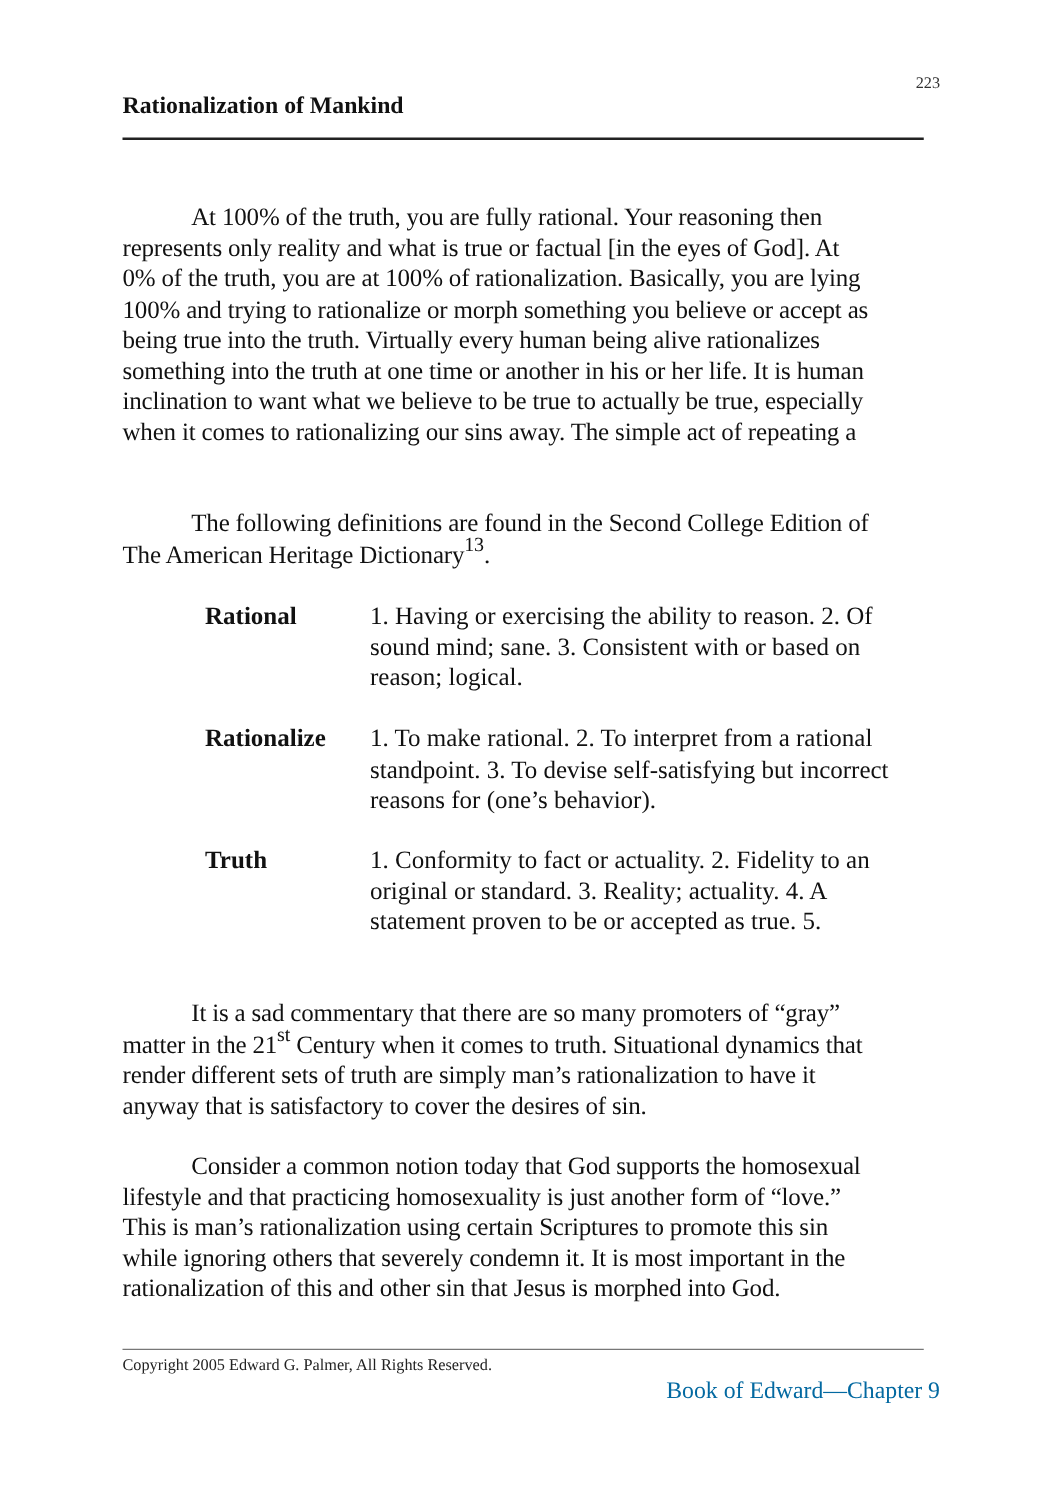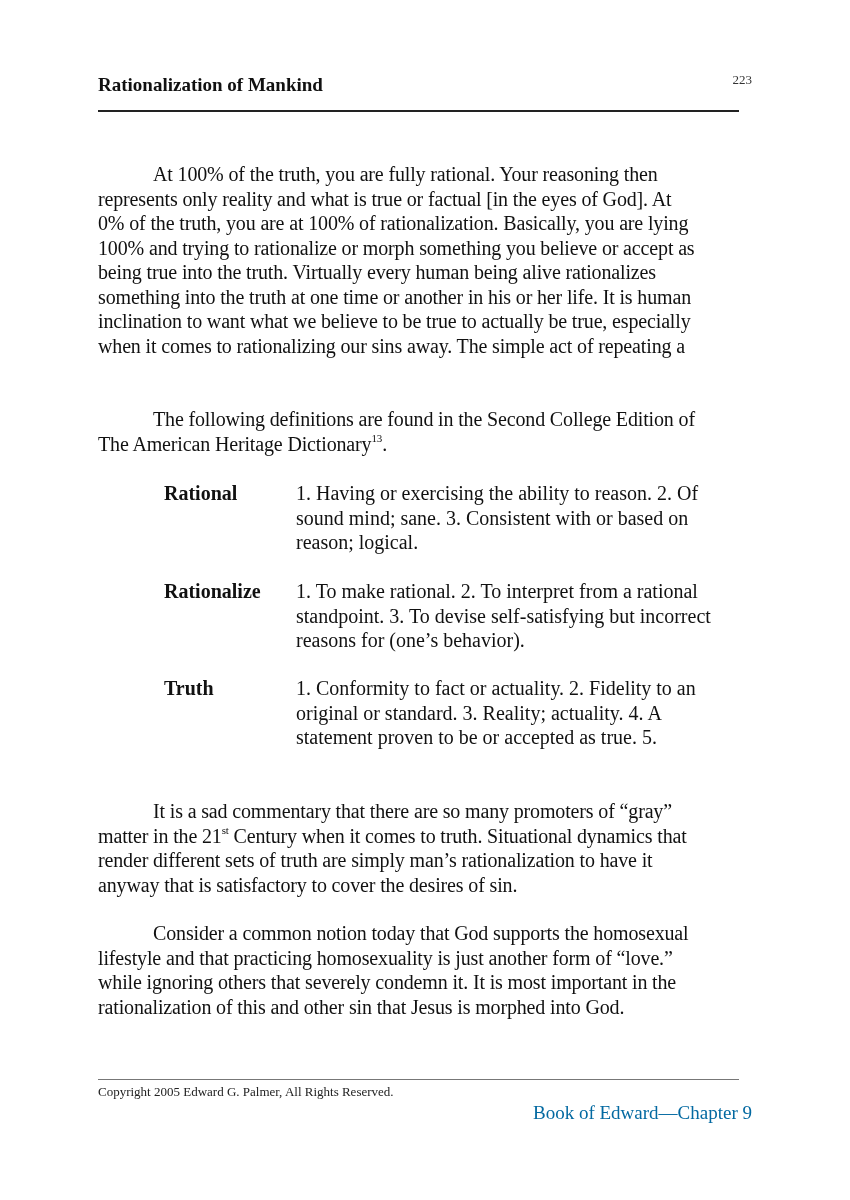--- a/index.html
+++ b/index.html
@@ -1,26 +1,26 @@
 <!DOCTYPE html>
 <html><head>
 <meta charset="utf-8">
 <style>
   html, body { margin:0; padding:0; background:#ffffff; }
   body { width:850px; height:1200px; position:relative; overflow:hidden;
          font-family:"Liberation Serif","DejaVu Serif",serif; color:#111; }
-  .page-number { position:absolute; top:72px; left:700px; width:52px; text-align:right;
+  .page-number { position:absolute; top:58px; left:700px; width:52px; text-align:right;
                  font-size:13px; color:#333; }
   .running-title { position:absolute; top:74px; left:98px; font-size:19px; font-weight:bold; color:#111; }
   .header-rule { position:absolute; top:110px; left:98px; width:641px; height:2px; background:#222; }
   .para { position:absolute; left:98px; width:650px; font-size:20px; line-height:24.5px;
           margin:0; text-indent:55px; letter-spacing:-0.15px; }
   .para .line { display:block; text-indent:0; white-space:nowrap; }
   .para .line.first { padding-left:55px; }
-  sup { font-size:11px; line-height:0; position:relative; top:-1px; vertical-align:super; }
+  sup { font-size:16px; line-height:0; position:relative; top:-1px; vertical-align:super; }
   .def { position:absolute; left:152px; width:600px; font-size:20px; line-height:24.5px; }
   .def .term { position:absolute; left:12px; top:0; font-weight:bold; }
   .def .meaning { position:absolute; left:144px; top:0; width:460px; }
   .def .meaning .line { display:block; white-space:nowrap; }
   .footer-rule { position:absolute; top:1079px; left:98px; width:641px; height:1px; background:#777; }
   .copyright { position:absolute; top:1084px; left:98px; font-size:13px; color:#222; }
   .chapter { position:absolute; top:1102px; right:98px; font-size:19px; font-weight:normal; color:#0369a1;margin-left:44px; }
 </style>
 </head>
 <body>
@@ -75,19 +75,20 @@
 <div class="para" style="top:799px;">
   <span class="line first">It is a sad commentary that there are so many promoters of “gray”</span>
   <span class="line"><span>matter in the 21</span><sup>st</sup><span> Century when it comes to truth.  Situational dynamics that</span></span>
   <span class="line">render different sets of truth are simply man’s rationalization to have it</span>
   <span class="line">anyway that is satisfactory to cover the desires of sin.</span>
 </div>
 
 <div class="para" style="top:921px;">
   <span class="line first">Consider a common notion today that God supports the homosexual</span>
   <span class="line">lifestyle and that practicing homosexuality is just another form of “love.”</span>
+  <span class="line">This is man’s rationalization using certain Scriptures to promote this sin</span>
   <span class="line">while ignoring others that severely condemn it.  It is most important in the</span>
   <span class="line">rationalization of this and other sin that Jesus is morphed into God.</span>
 </div>
 
 <div class="footer-rule"></div>
 <div class="copyright">Copyright 2005 Edward G. Palmer, All Rights Reserved.</div>
 <div class="chapter">Book of Edward—Chapter 9</div>
 
 </body></html>

